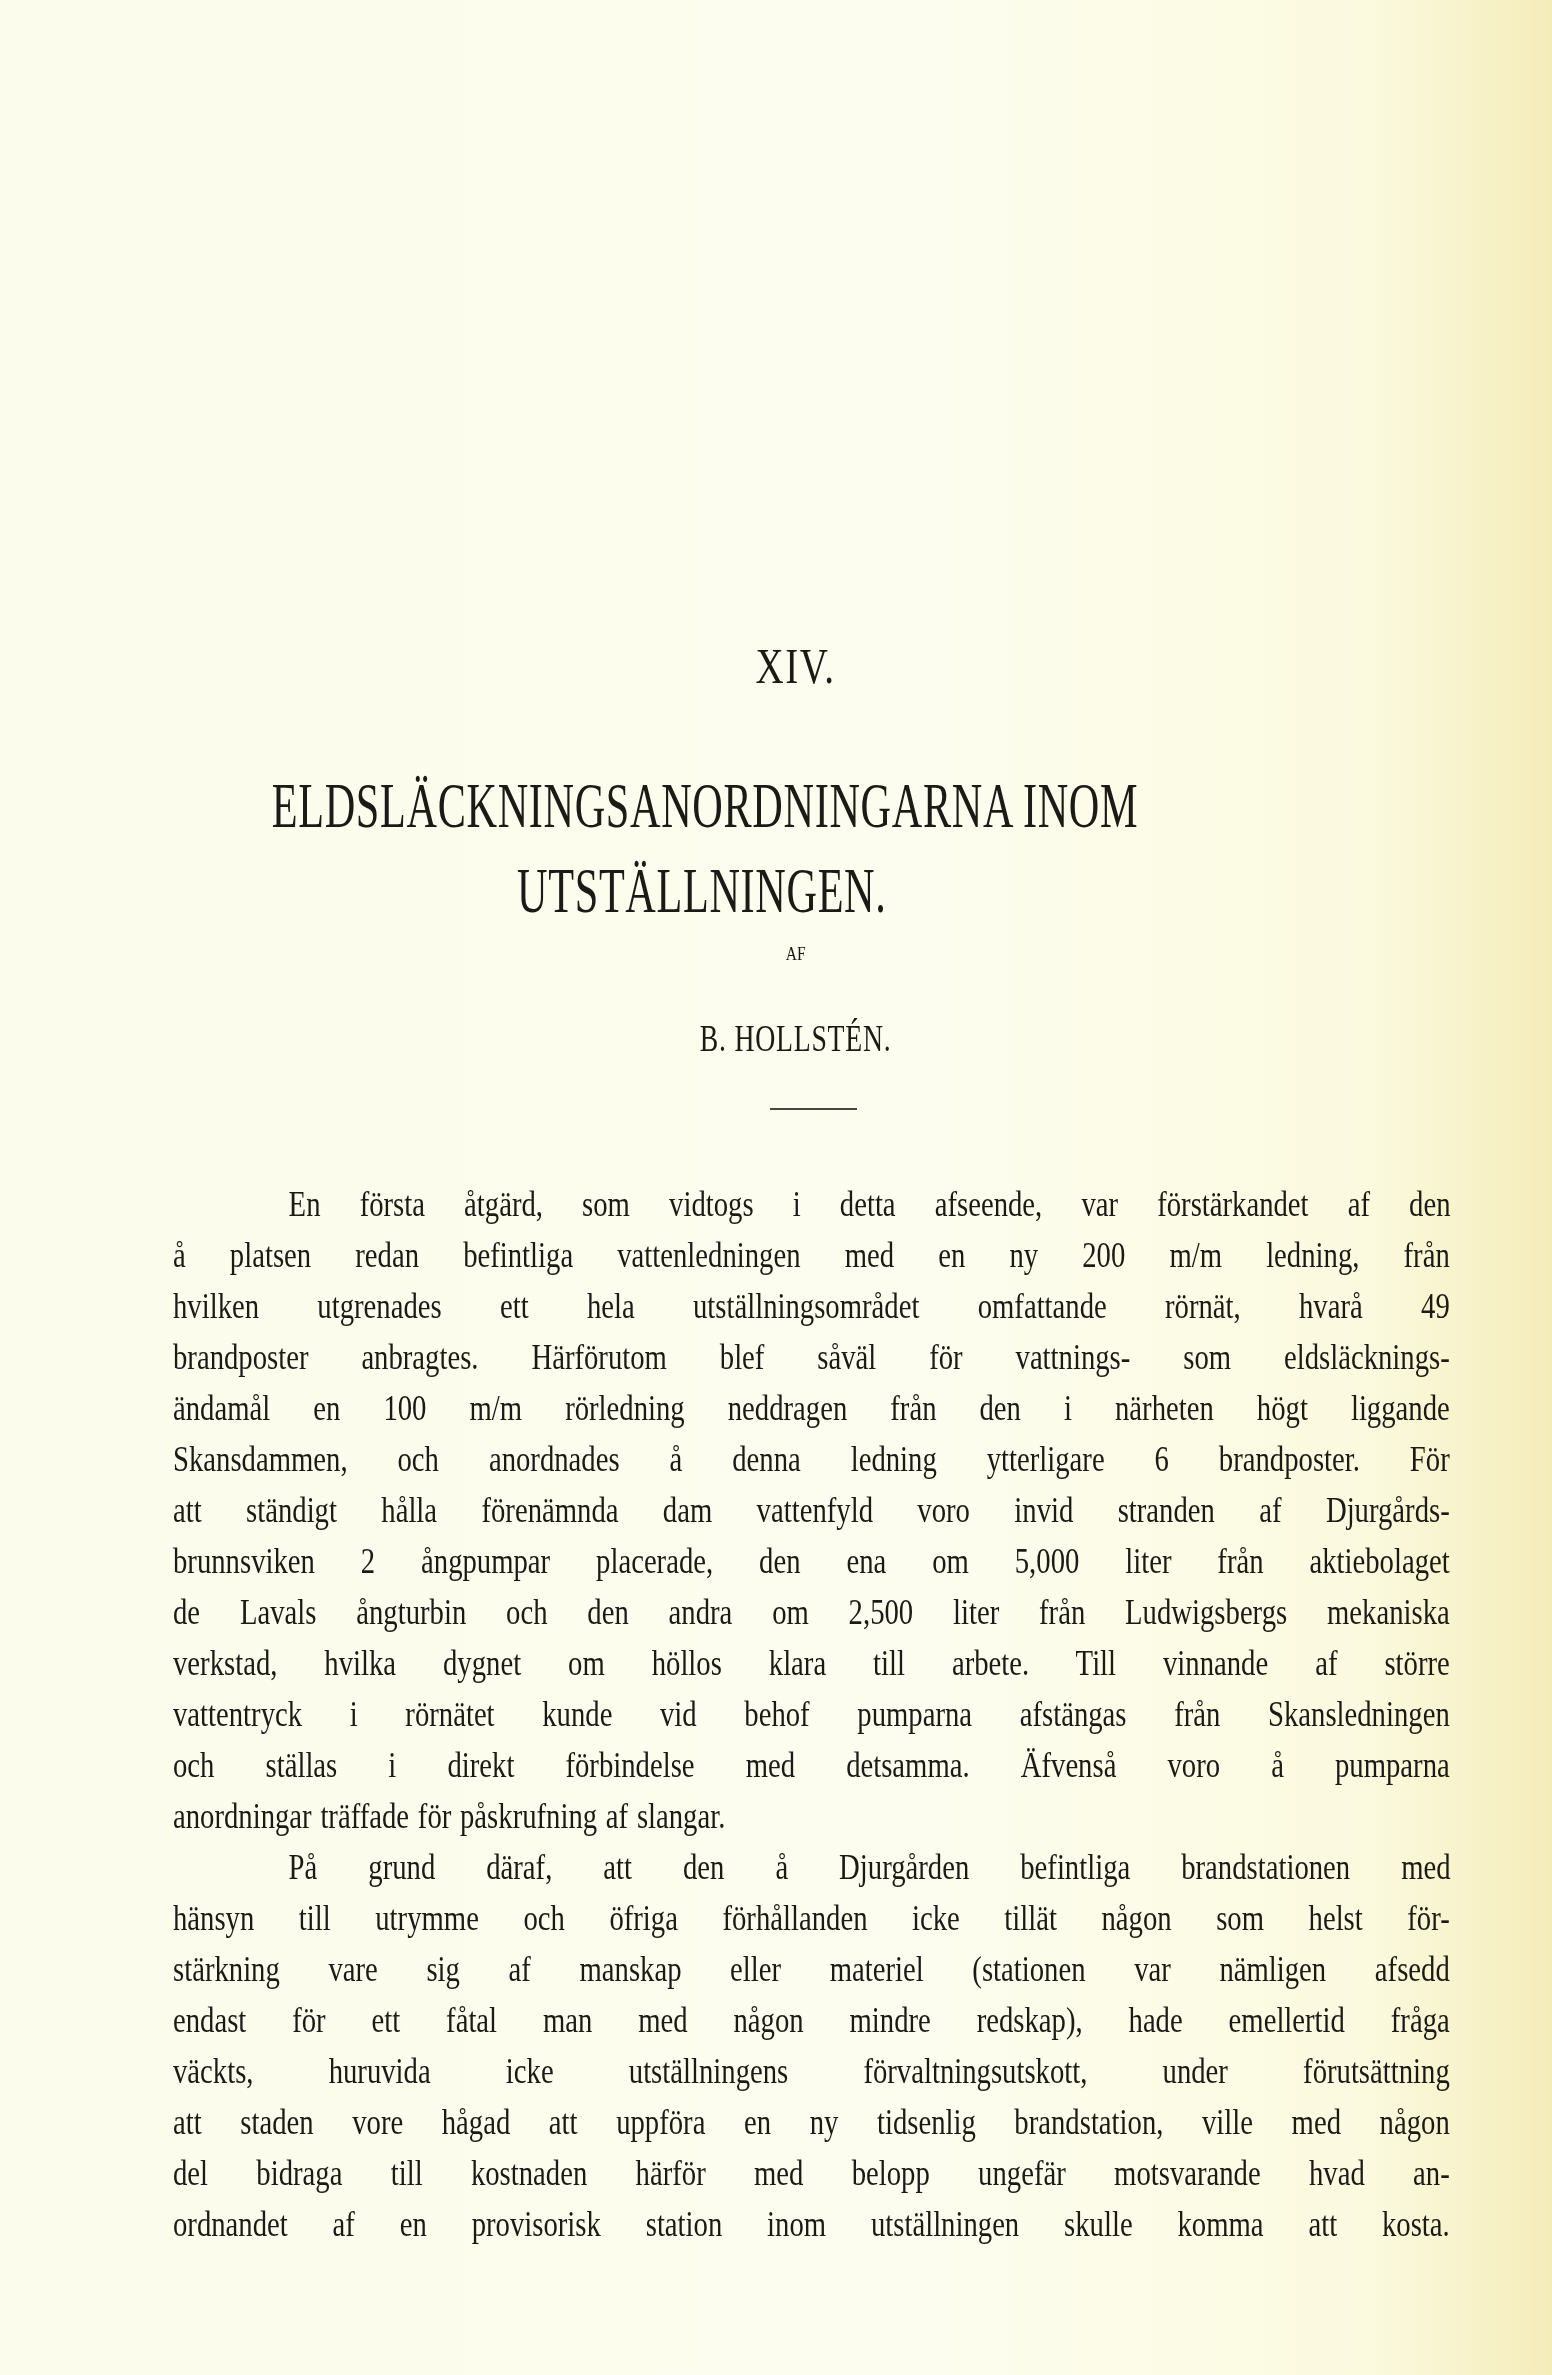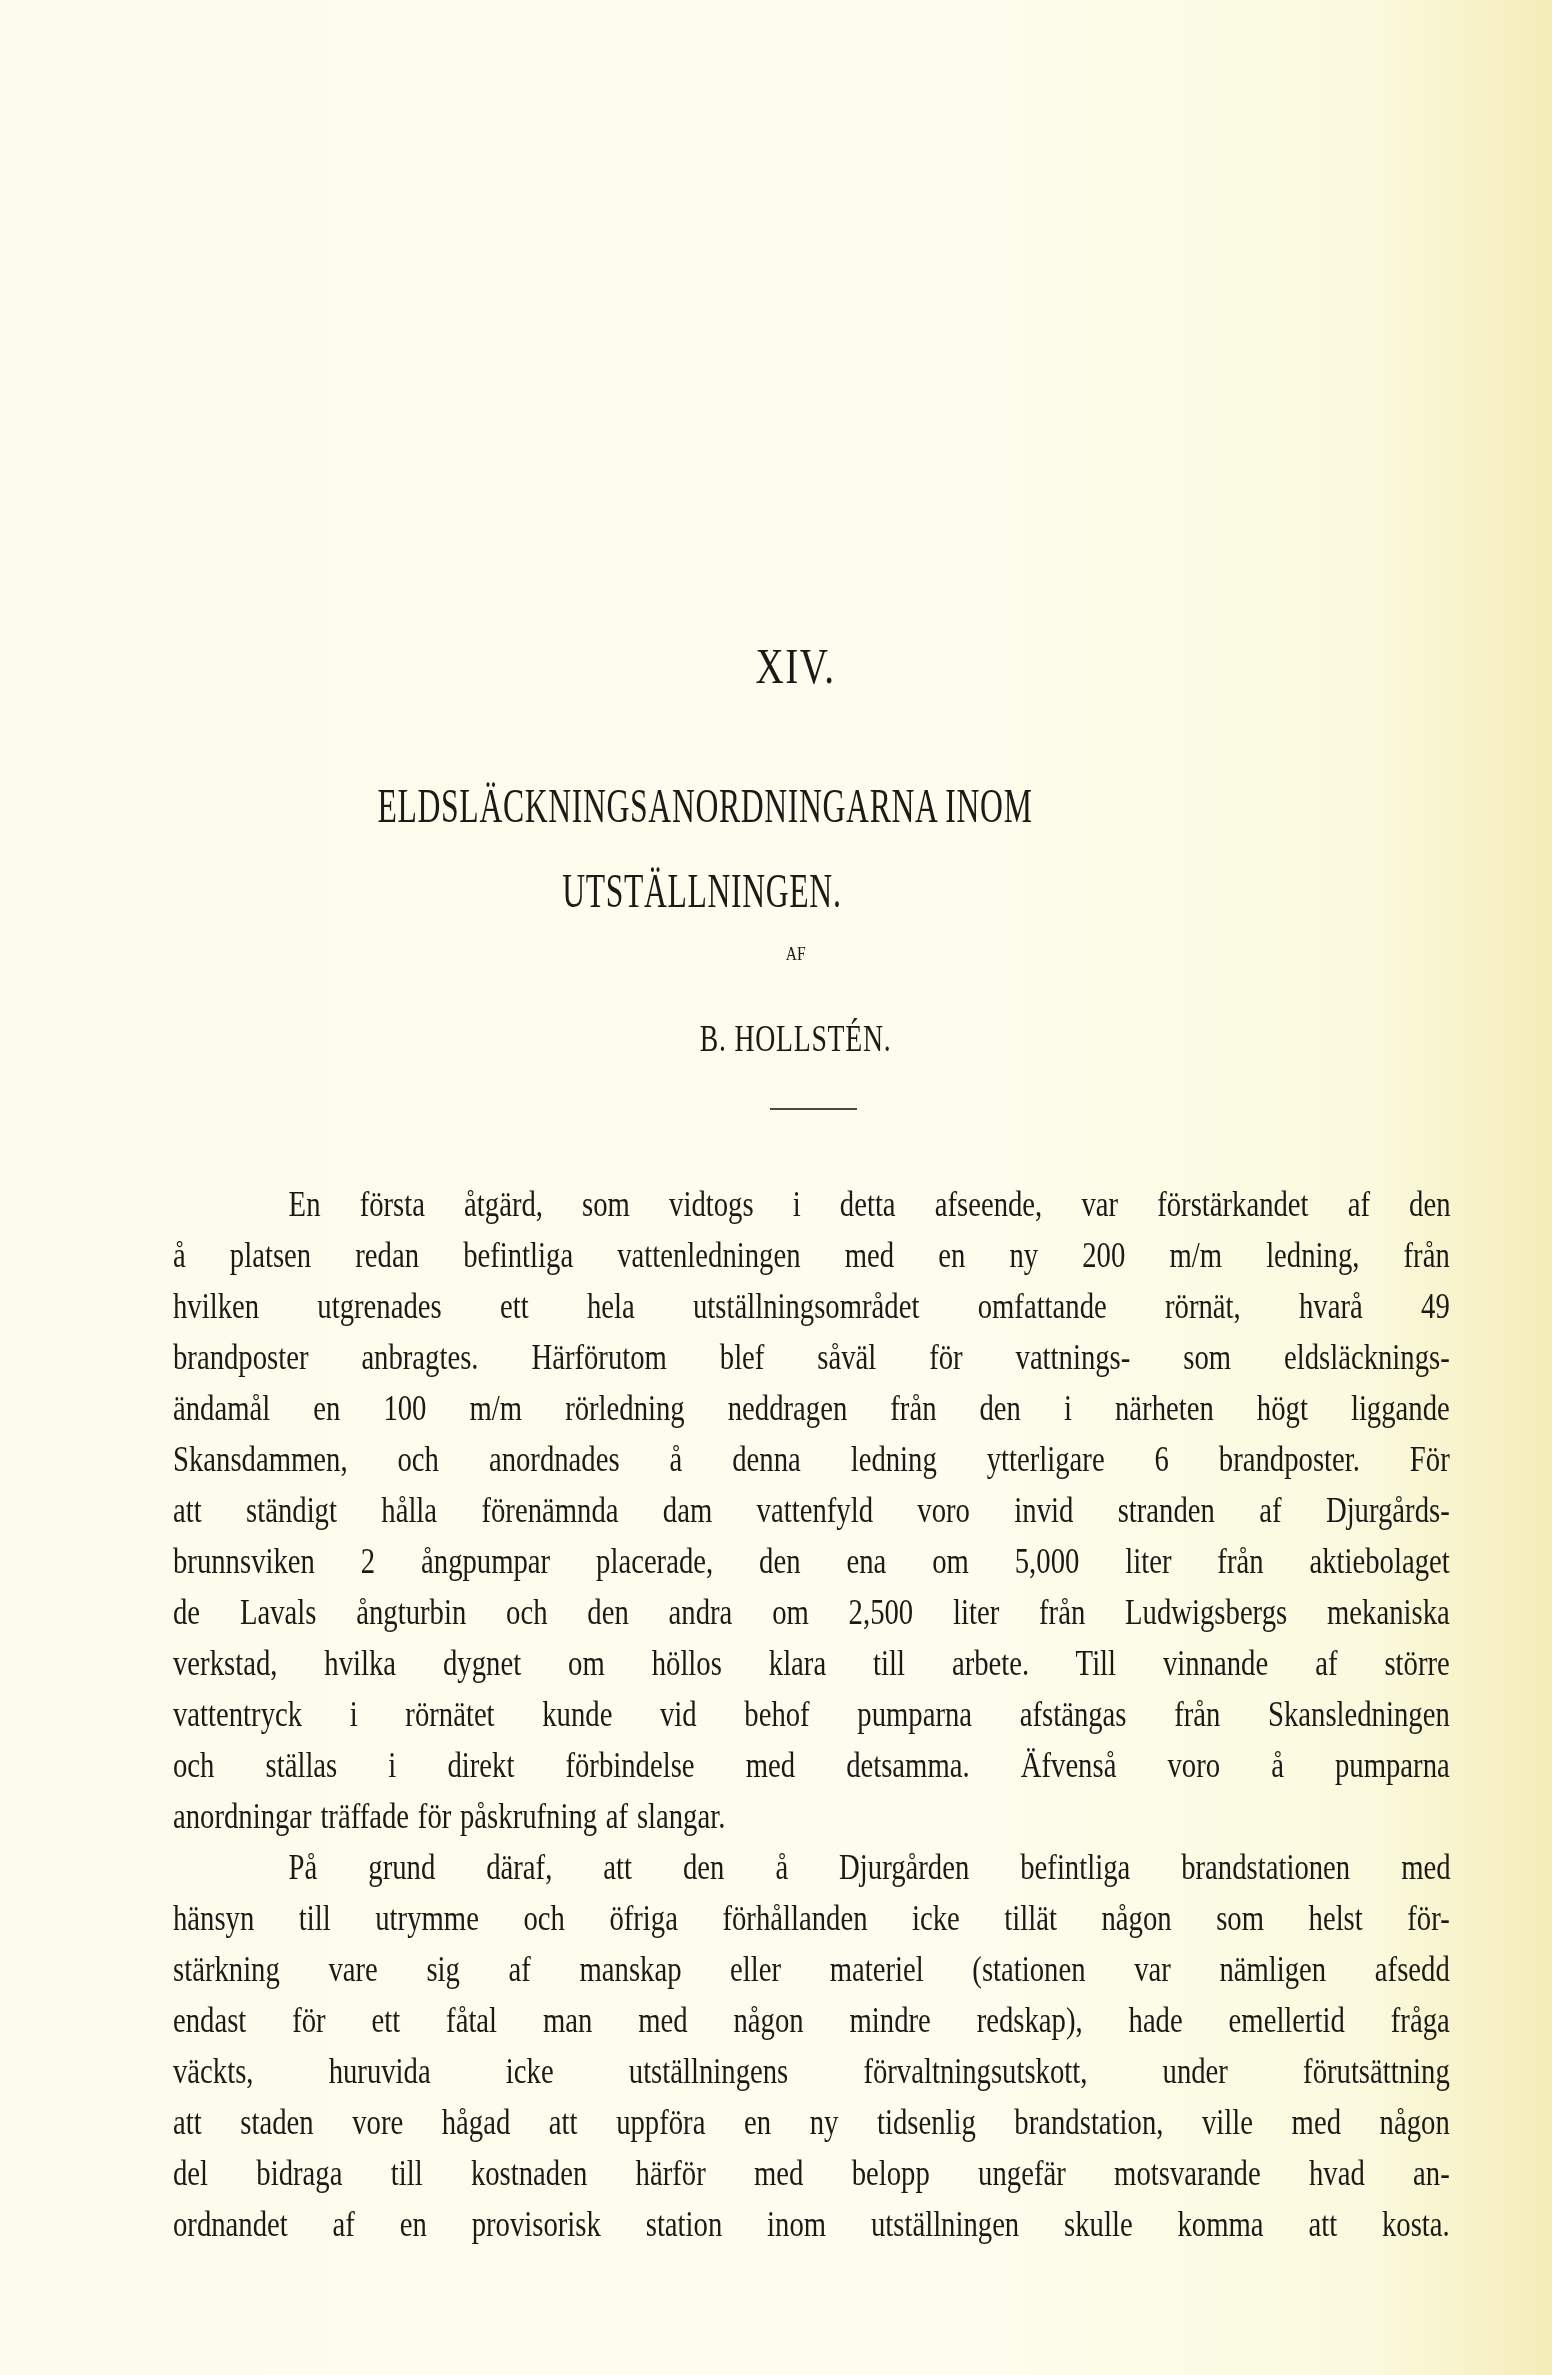--- a/index.html
+++ b/index.html
@@ -11,21 +11,21 @@
       position: relative;
     }
     .page { position: absolute; left: 0; top: 16px; width: 1553px; height: 2375px; text-decoration: underline; }
     .chapter-num {
       position: absolute; top: 621px; left: 0; width: 1591px;
       text-align: center; font-size: 50px; letter-spacing: 1.9px;
       transform: scaleX(0.78); transform-origin: 796px 0;
     }
     .title {
       position: absolute; top: 747px; left: 0; width: 1385px; text-align: center;
-      font-size: 48px; line-height: 85px; letter-spacing: 1px;
+      font-size: 64px; line-height: 85px; letter-spacing: 1px;
     }
     .title span { display: block; transform: scaleX(0.66); transform-origin: center; }
     .title .l1 { margin-left: 25px; }
     .title .l2 { margin-left: 19.4px; }
     .byline-af {
       position: absolute; top: 927px; left: 0; width: 1591px; text-align: center;
       font-size: 19.4px; transform: scaleX(0.8); transform-origin: 796px 0;
     }
     .author {
       position: absolute; top: 1001px; left: 0; width: 1591px; text-align: center;

